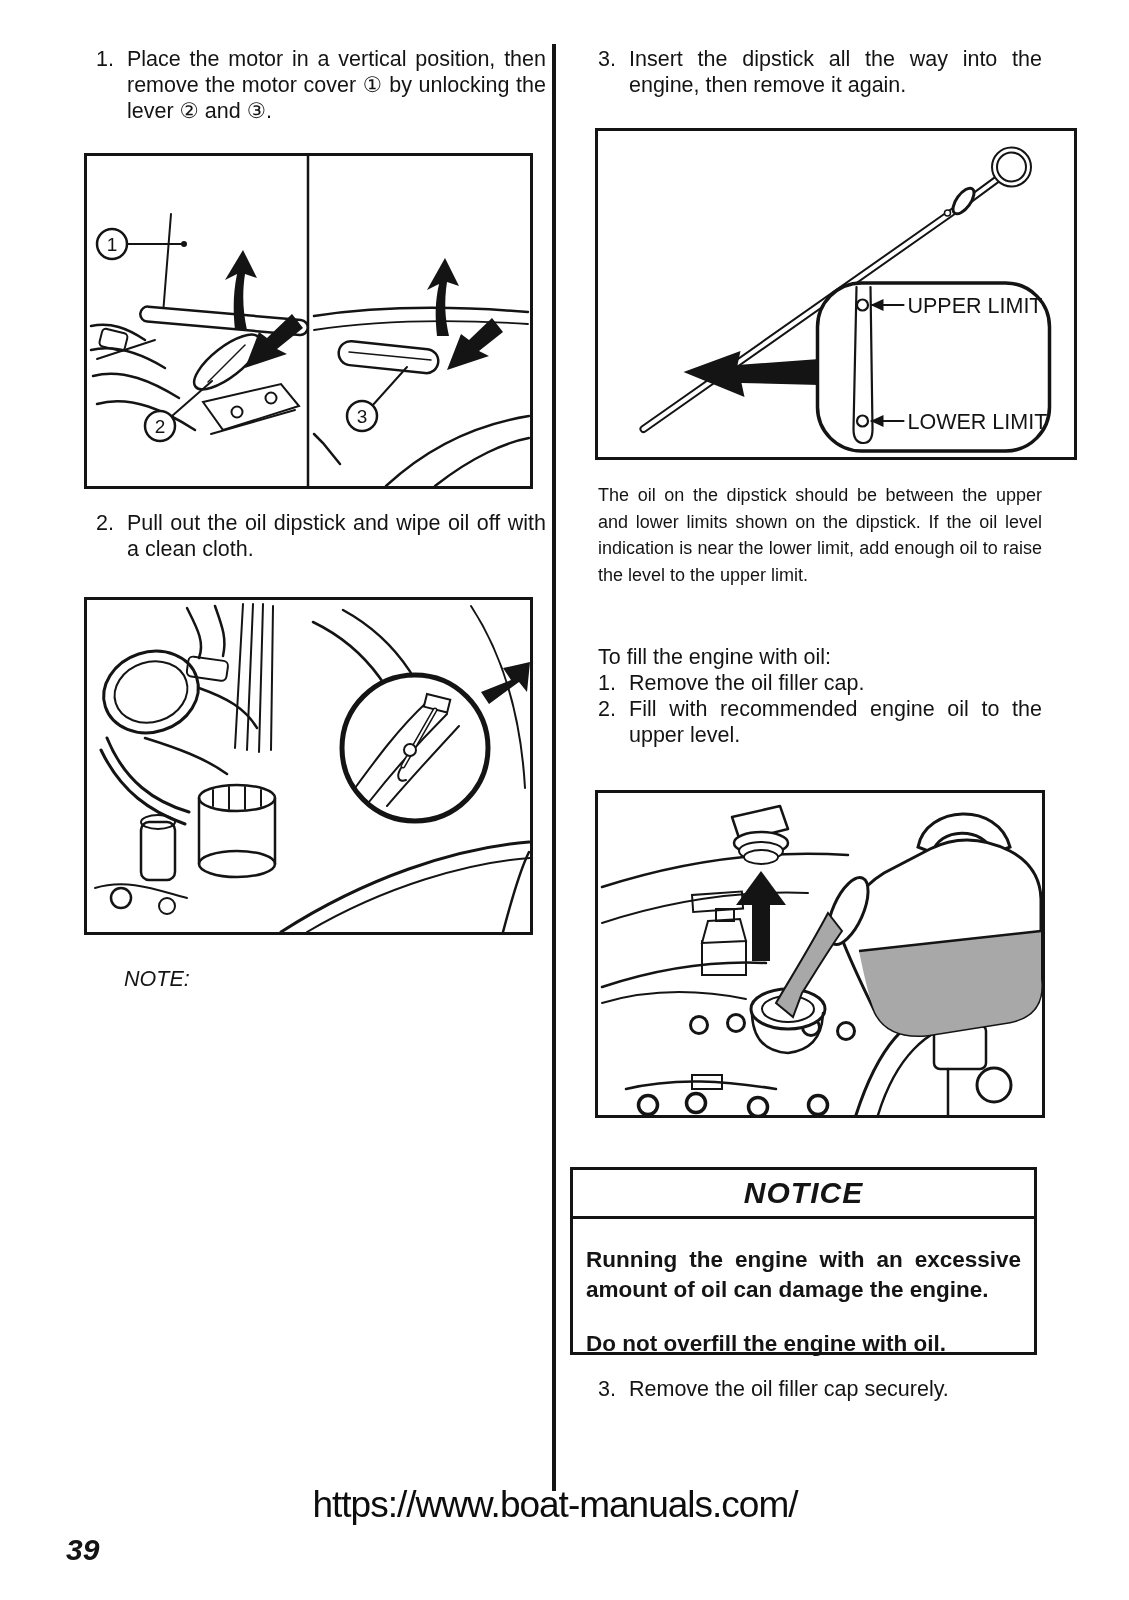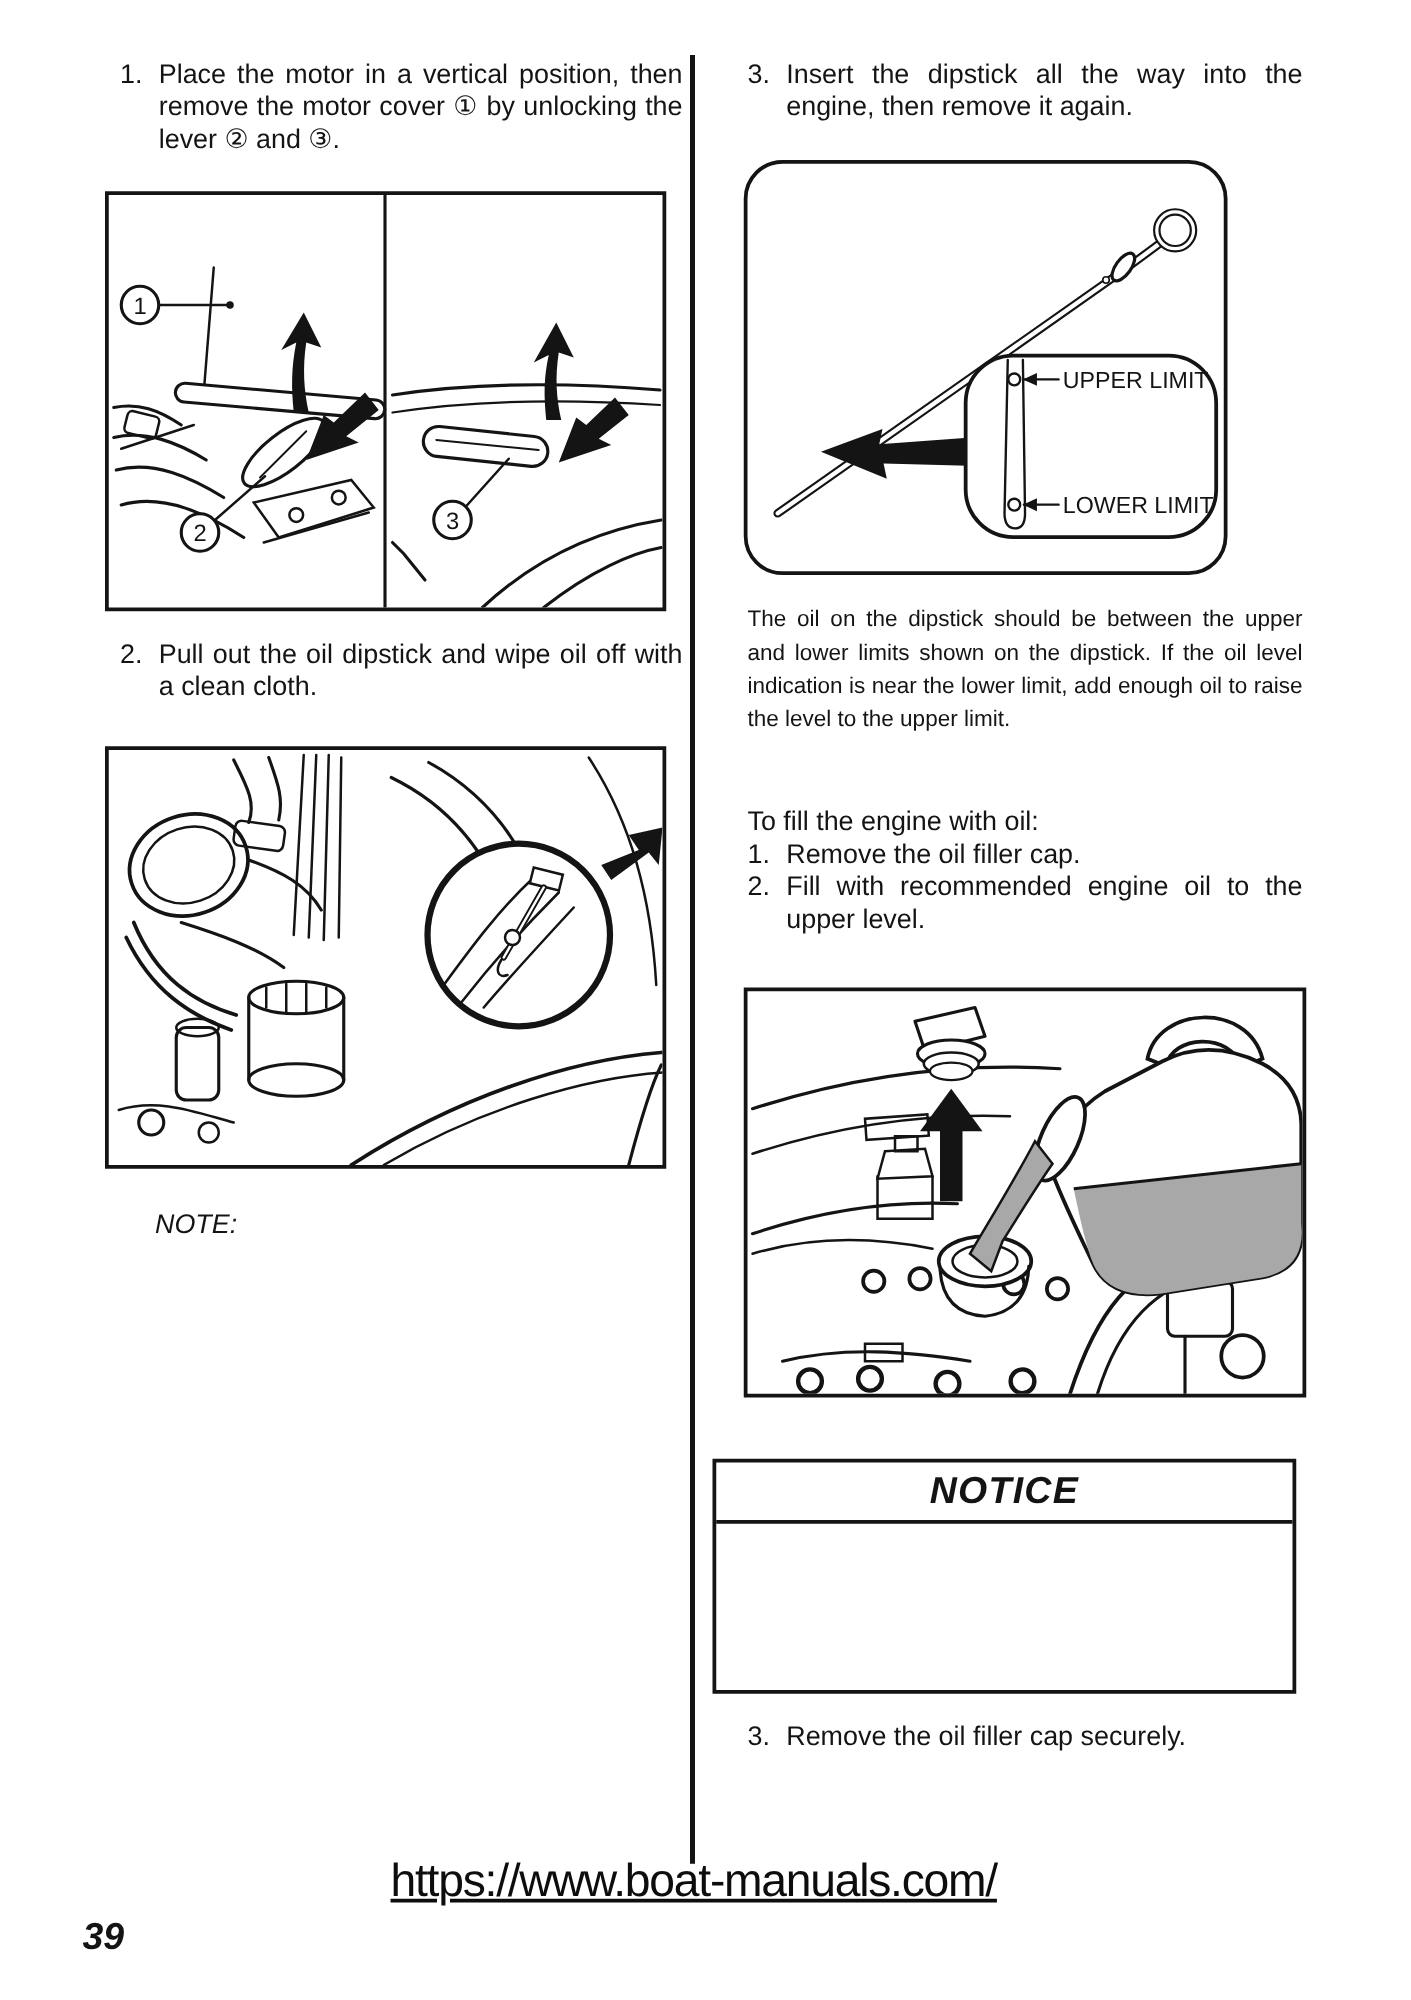--- a/index.html
+++ b/index.html
@@ -22,21 +22,21 @@
   .notice{border:3px solid #141414;box-sizing:border-box;background:#fff;}
   .notice-title{
     border-bottom:3px solid #141414;height:46px;display:flex;align-items:center;justify-content:center;
     font-weight:bold;font-style:italic;font-size:30px;letter-spacing:1px;
   }
   .notice-body{padding:26px 13px 26px 13px;font-weight:bold;font-size:22.5px;line-height:30px;}
   .notice-body .p1{text-align:justify;margin:0;}
   .notice-body .p2{margin:24px 0 0 0;}
   .url{
     left:0;top:1484px;width:1110px;text-align:center;
-    font-size:37px;letter-spacing:-1px;color:#0d0d0d;text-decoration:underline;
+    font-size:37px;letter-spacing:-1px;color:#0d0d0d;
   }
   .pagenum{left:66px;top:1533px;font-weight:bold;font-style:italic;font-size:30px;}
   svg text{font-family:"Liberation Sans", sans-serif;fill:#141414;}
   svg .callout-num{font-size:19px;}
   svg .limit-label{font-size:21.5px;}
 </style>
 </head>
 <body>
 
 <div class="page">
@@ -163,21 +163,21 @@
 
   <div class="note abs" style="top:966px;left:96px;width:450px;margin-left:28px;">
     <div class="note-label">NOTE:</div>
   </div>
 
   <div class="step abs" style="top:46px;left:598px;width:444px;">
     <span class="num">3.</span>
     <div class="txt">Insert the dipstick all the way into the engine, then remove it again.</div>
   </div>
 
-  <div class="fig abs" style="top:128px;left:595px;width:387px;height:332px;border-radius:31px;">
+  <div class="fig abs" style="top:128px;left:595px;width:482px;height:332px;">
     <svg viewBox="0 0 441 326">
       <g stroke="#141414" fill="none" stroke-linecap="round" stroke-linejoin="round">
         <path d="M 28,298 L 344,76 L 382,48" stroke-width="8"></path>
         <path d="M 28,298 L 344,76 L 382,48" stroke="#fff" stroke-width="4"></path>
         <ellipse cx="348" cy="70" rx="7" ry="15" transform="rotate(36 348 70)" stroke-width="3" fill="#fff"></ellipse>
         <circle cx="332" cy="82" r="3" stroke-width="1.5" fill="#fff"></circle>
         <circle cx="396" cy="36" r="17" stroke-width="7" fill="#fff"></circle>
         <circle cx="396" cy="36" r="17" stroke="#fff" stroke-width="3"></circle>
       </g>
       <g>
@@ -261,20 +261,24 @@
         <path d="M 261,158 L 443,138 L 443,186 Q 447,222 412,229 L 330,242 Q 290,246 277,219 C 271,205 266,182 261,158 Z" fill="#a8a8a8" stroke="none"></path>
         <line x1="261" y1="158" x2="443" y2="138" stroke="#141414" stroke-width="2.5"></line>
         <ellipse cx="250" cy="118" rx="15" ry="36" transform="rotate(24 250 118)" stroke="#141414" stroke-width="3" fill="#fff"></ellipse>
         <path d="M 244,138 C 230,158 218,178 204,200 L 195,224 L 178,210 C 192,186 212,154 230,120 Z" fill="#a8a8a8" stroke="#141414" stroke-width="2"></path>
       </g>
     </svg>
   </div>
 
   <div class="notice abs" style="top:1167px;left:570px;width:467px;height:188px;">
     <div class="notice-title">NOTICE</div>
+    <div class="notice-body">
+      <p class="p1">Running the engine with an excessive amount of oil can damage the engine.</p>
+      <p class="p2">Do not overfill the engine with oil.</p>
+    </div>
   </div>
 
   <div class="step abs" style="top:1376px;left:598px;width:444px;">
     <span class="num">3.</span>
     <div class="txt">Remove the oil filler cap securely.</div>
   </div>
 
   <div class="url abs">https://www.boat-manuals.com/</div>
   <div class="pagenum abs">39</div>
 

